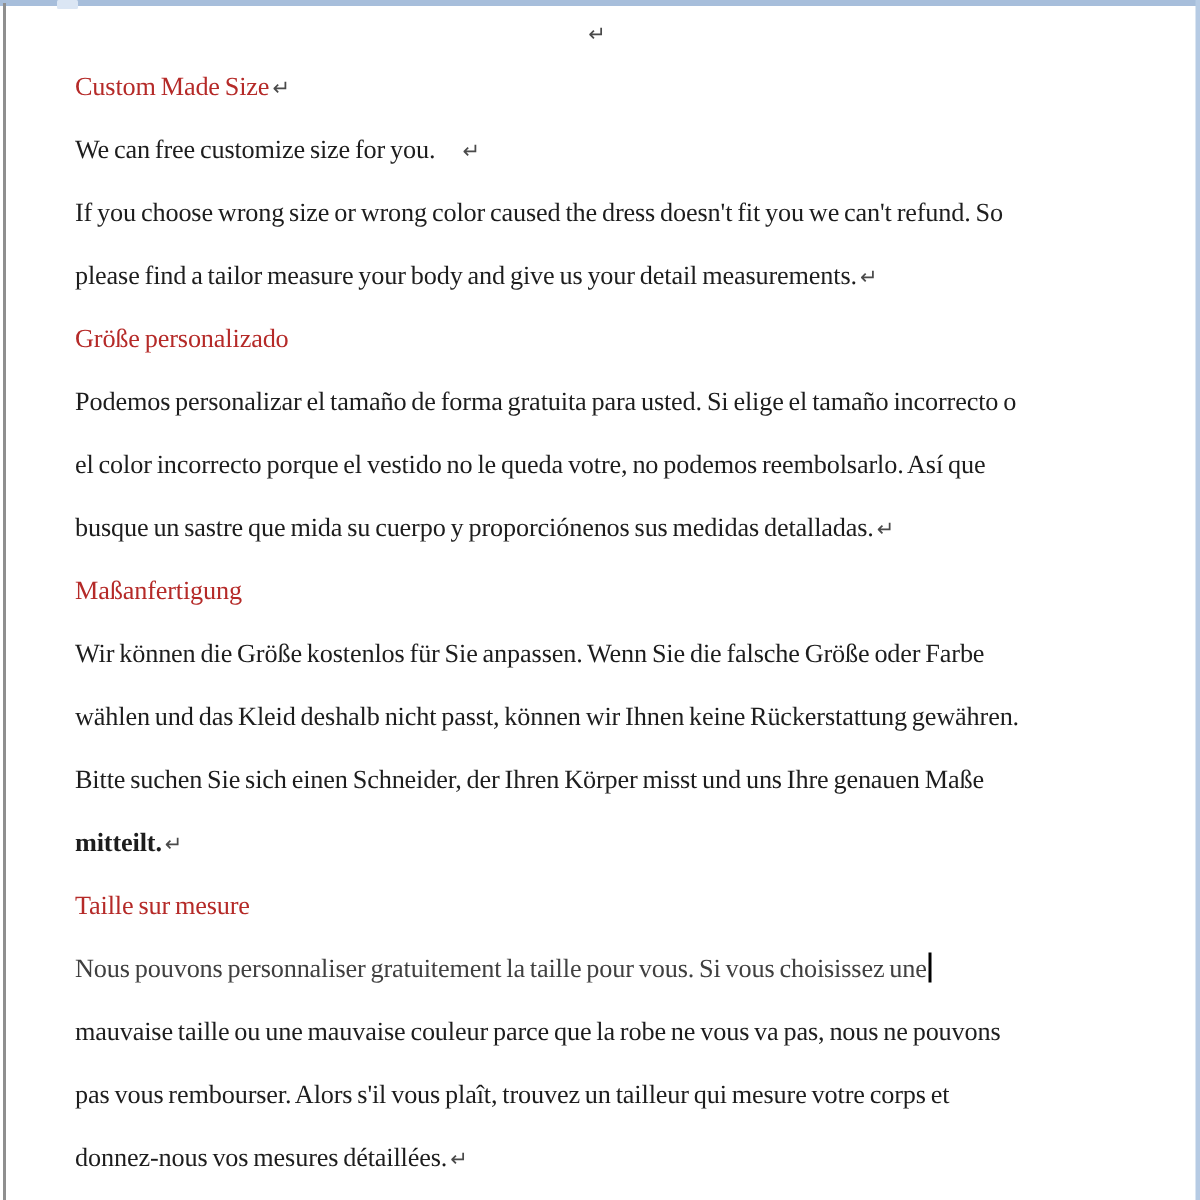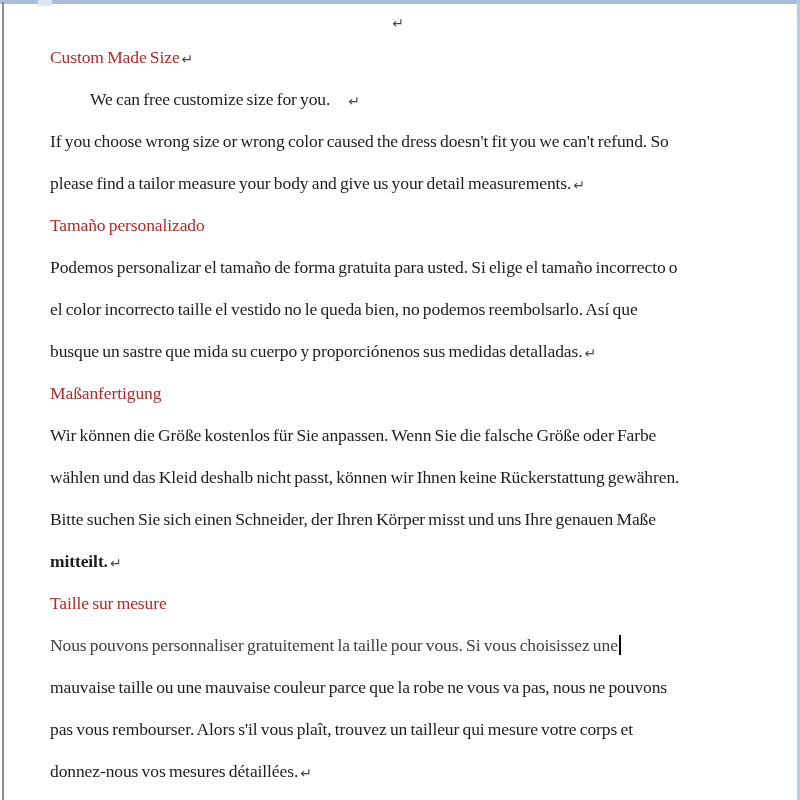--- a/index.html
+++ b/index.html
@@ -89,38 +89,38 @@
   <div class="left-border" style="background: rgb(143, 143, 143);"></div>
   <div class="doc" id="doc-lines">
       <div class="line center">
         <span class="pmark" style="color: rgb(74, 74, 74);">↵</span>
       </div>
       <div class="line">
         <span class="txt" style="color: rgb(181, 42, 40);">Custom Made Size</span>
         <span class="pmark" style="color: rgb(74, 74, 74);">↵</span>
       </div>
       <div class="line">
-        <span class="txt" style="color: rgb(29, 29, 29); margin-left: 40px;">We can free customize size for you.</span>
+        <span class="txt" style="color: rgb(29, 29, 29);">We can free customize size for you.</span>
         <span class="pmark gap" style="color: rgb(74, 74, 74);">↵</span>
       </div>
       <div class="line">
         <span class="txt" style="color: rgb(29, 29, 29);">If you choose wrong size or wrong color caused the dress doesn't fit you we can't refund. So</span>
       </div>
       <div class="line">
         <span class="txt" style="color: rgb(29, 29, 29); text-align: right;">please find a tailor measure your body and give us your detail measurements.</span>
         <span class="pmark" style="color: rgb(74, 74, 74);">↵</span>
       </div>
       <div class="line">
-        <span class="txt" style="color: rgb(181, 42, 40);">Tamaño personalizado</span>
+        <span class="txt" style="color: rgb(181, 42, 40);">Größe personalizado</span>
       </div>
       <div class="line">
         <span class="txt" style="color: rgb(29, 29, 29);">Podemos personalizar el tamaño de forma gratuita para usted. Si elige el tamaño incorrecto o</span>
       </div>
       <div class="line">
-        <span class="txt" style="color: rgb(29, 29, 29);">el color incorrecto taille el vestido no le queda bien, no podemos reembolsarlo. Así que</span>
+        <span class="txt" style="color: rgb(29, 29, 29);">el color incorrecto porque el vestido no le queda votre, no podemos reembolsarlo. Así que</span>
       </div>
       <div class="line">
         <span class="txt" style="color: rgb(29, 29, 29);">busque un sastre que mida su cuerpo y proporciónenos sus medidas detalladas.</span>
         <span class="pmark" style="color: rgb(74, 74, 74);">↵</span>
       </div>
       <div class="line">
         <span class="txt" style="color: rgb(181, 42, 40);">Maßanfertigung</span>
       </div>
       <div class="line">
         <span class="txt" style="color: rgb(29, 29, 29);">Wir können die Größe kostenlos für Sie anpassen. Wenn Sie die falsche Größe oder Farbe</span>

